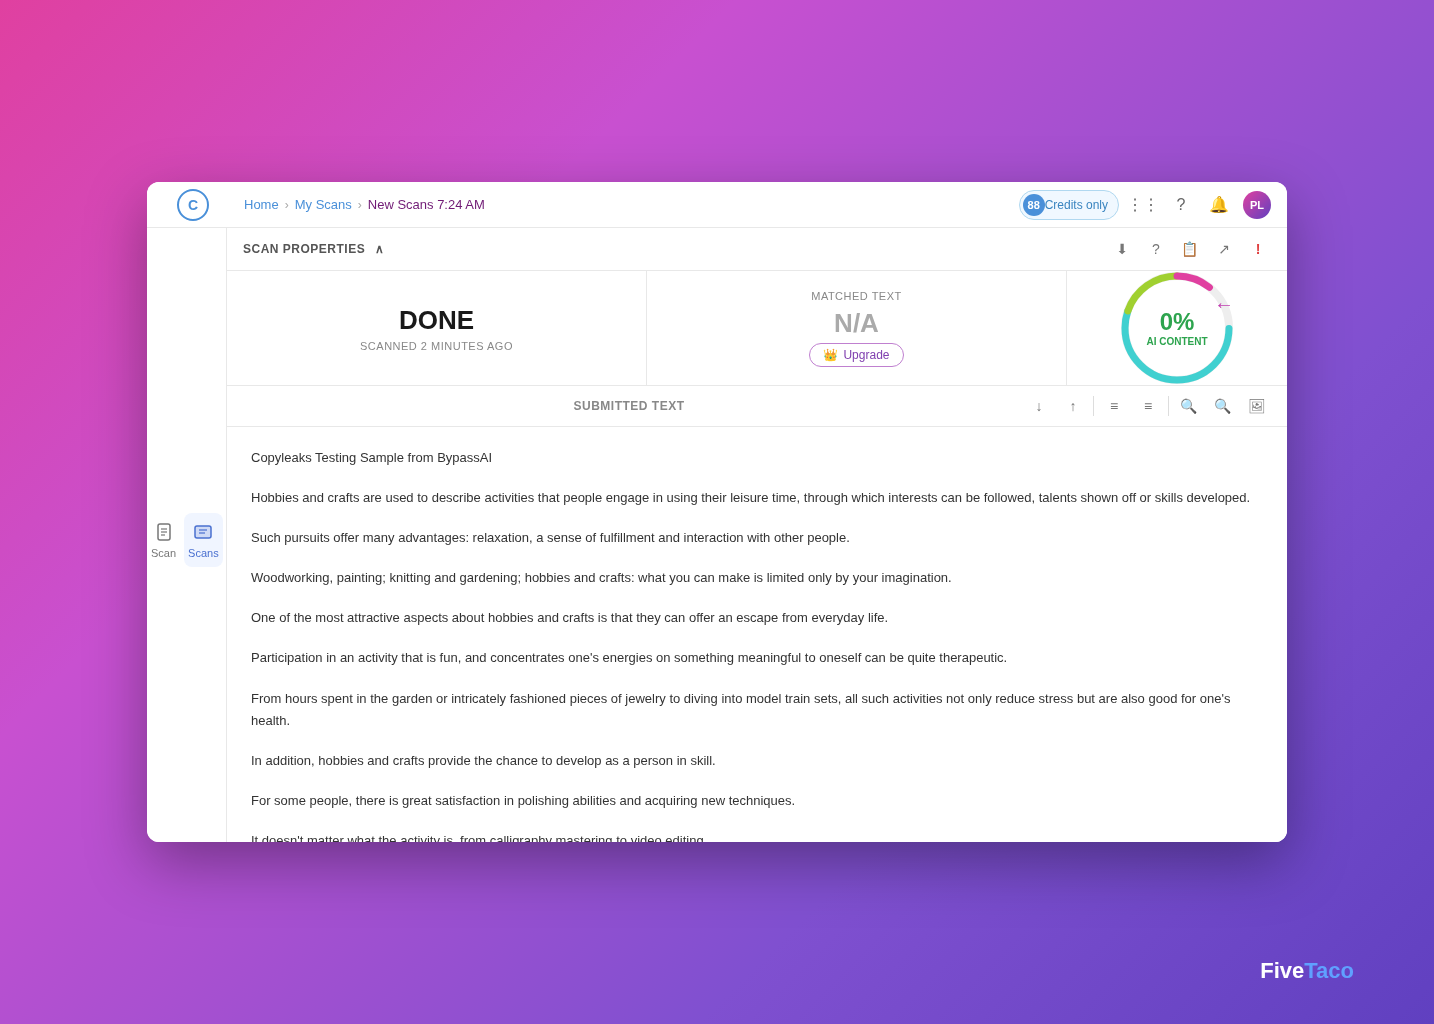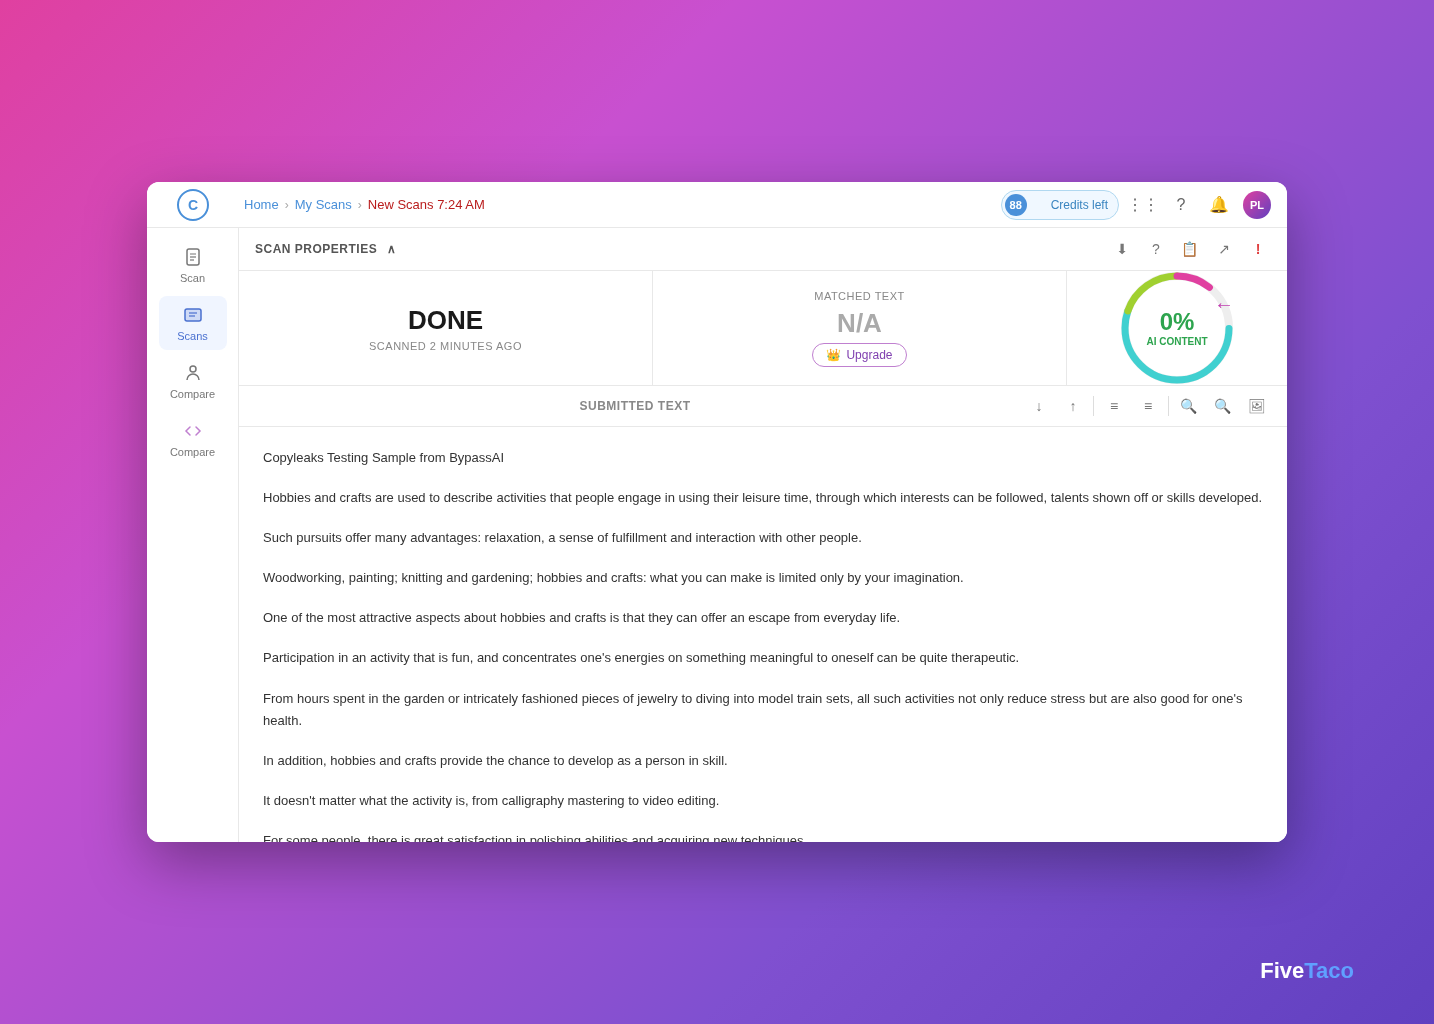--- a/index.html
+++ b/index.html
@@ -66,34 +66,34 @@
       padding-left: 8px;
       margin-left: 13px;
     }
 
     .breadcrumb-sep {
       color: #aaa;
       font-size: 12px;
     }
 
     .breadcrumb-current {
-      color: #b91c1c;
+      color: #701a75;
       font-weight: 500;
     }
 
     .header-actions {
       display: flex;
       align-items: center;
       gap: 10px;
     }
 
     .credits-badge {
       display: flex;
       align-items: center;
-      gap: 24px;
+      gap: 0;
       background: #f0f8ff;
       border: 1px solid #b0d8f0;
       border-radius: 20px;
       padding: 3px 10px 3px 3px;
       font-size: 12px;
       color: #3a85c0;
     }
 
     .credits-number {
       background: #4a90d9;
@@ -136,25 +136,25 @@
 
     
     .main-content {
       display: flex;
       flex: 1;
       overflow: hidden;
     }
 
     
     .sidebar {
-      width: 92px;
+      width: 80px;
       background: #fff;
       border-right: 1px solid #e8e8e8;
       display: flex;
-      flex-direction: column;
+      flex-direction: row;
       align-items: center;
       padding-top: 10px;
       gap: 4px;
       flex-shrink: 0;
     }
 
     .sidebar-item {
       width: 68px;
       display: flex;
       flex-direction: column;
@@ -437,21 +437,21 @@
       <span style="cursor:pointer;color:#4a90d9;">Home</span>
       <span class="breadcrumb-sep">›</span>
       <span style="cursor:pointer;color:#4a90d9;">My Scans</span>
       <span class="breadcrumb-sep">›</span>
       <span class="breadcrumb-current">New Scans 7:24 AM</span>
     </div>
 
     <div class="header-actions">
       <div class="credits-badge">
         <div class="credits-number">88</div>
-        <span>Credits left</span>
+        <span>Credits only</span>
       </div>
       <div class="header-icon-btn">⋮⋮</div>
       <div class="header-icon-btn">?</div>
       <div class="header-icon-btn">🔔</div>
       <div class="avatar">PL</div>
     </div>
   </div>
 
   <div class="main-content">
 
@@ -573,22 +573,22 @@
         <div class="text-content">
 
         <p class="text-paragraph">Copyleaks Testing Sample from BypassAI</p>
             <p class="text-paragraph">Hobbies and crafts are used to describe activities that people engage in using their leisure time, through which interests can be followed, talents shown off or skills developed.</p>
             <p class="text-paragraph">Such pursuits offer many advantages: relaxation, a sense of fulfillment and interaction with other people.</p>
             <p class="text-paragraph">Woodworking, painting; knitting and gardening; hobbies and crafts: what you can make is limited only by your imagination.</p>
             <p class="text-paragraph">One of the most attractive aspects about hobbies and crafts is that they can offer an escape from everyday life.</p>
             <p class="text-paragraph">Participation in an activity that is fun, and concentrates one's energies on something meaningful to oneself can be quite therapeutic.</p>
             <p class="text-paragraph">From hours spent in the garden or intricately fashioned pieces of jewelry to diving into model train sets, all such activities not only reduce stress but are also good for one's health.</p>
             <p class="text-paragraph">In addition, hobbies and crafts provide the chance to develop as a person in skill.</p>
+            <p class="text-paragraph">For some people, there is great satisfaction in polishing abilities and acquiring new techniques.</p>
             <p class="text-paragraph">It doesn't matter what the activity is, from calligraphy mastering to video editing.</p>
-            <p class="text-paragraph">For some people, there is great satisfaction in polishing abilities and acquiring new techniques.</p>
           </div>
       </div>
     </div>
   </div>
 </div>
 
 <div class="brand-watermark">
   <span>Five</span><span class="brand-blue">Taco</span>
 </div>
 

